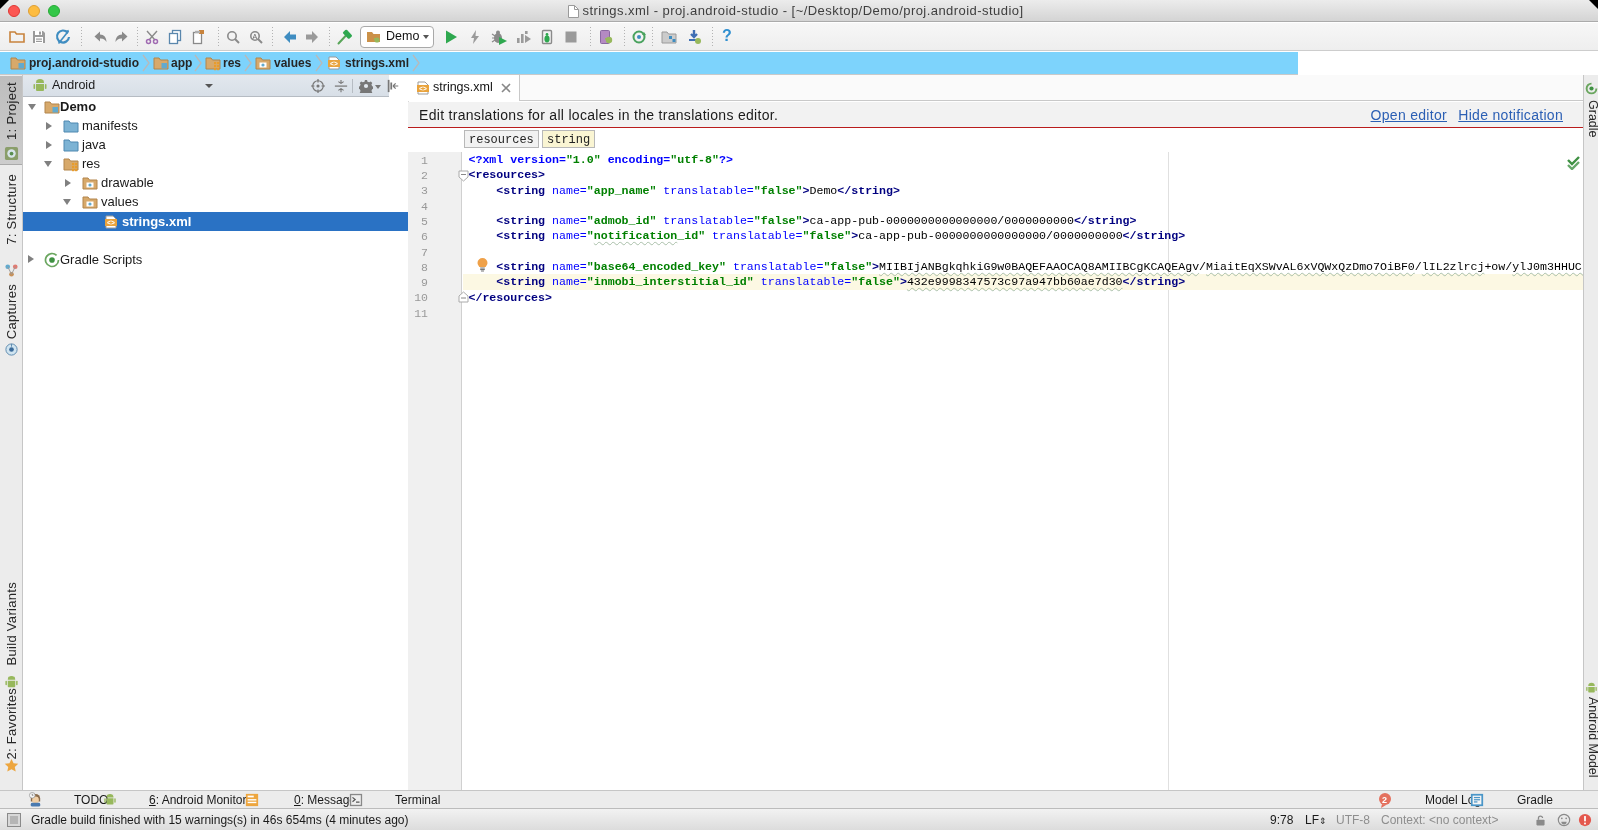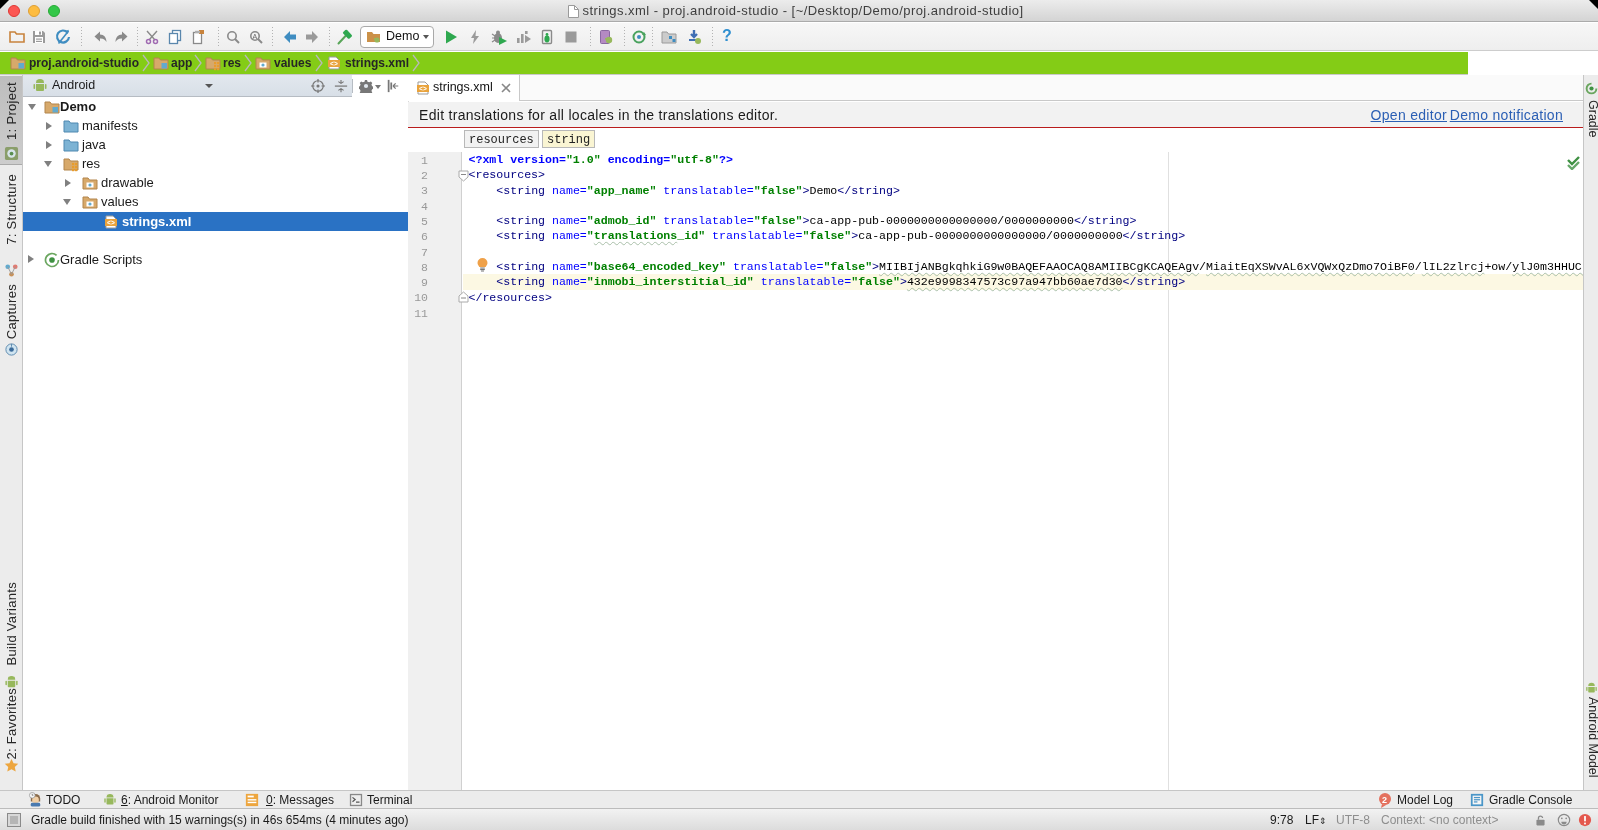--- a/index.html
+++ b/index.html
@@ -16,36 +16,36 @@
 #corner-r { right:0; top:0; width:0; height:0; border-top:9px solid #000; border-left:9px solid transparent; }
 #titledoc { left:567px; top:4px; }
 
 
 #toolbar { left:0; top:23px; width:1598px; height:28px; background:linear-gradient(#f7f7f7,#eeeeee); border-bottom:1px solid #cdcdcd; }
 .tbi { position:absolute; top:6px; width:16px; height:16px; }
 .tbsep { position:absolute; top:4px; height:20px; width:1px;
   background-image:linear-gradient(#b3b3b3 1px, transparent 1px); background-size:1px 3px; }
 
 
-#navbar { left:0; top:52px; width:1468px; height:23px; background:#84cc16; border-bottom:1px solid #c9c9c9; }
+#navbar { left:0; top:52px; width:1298px; height:23px; background:#7dd3fc; border-bottom:1px solid #c9c9c9; }
 .crumb { position:absolute; top:0; height:22px; font-size:12px; font-weight:bold; color:#262626; line-height:22px; }
 .cicon { position:absolute; top:3px; width:16px; height:16px; }
 .chev { position:absolute; top:2px; width:8px; height:18px; }
 
 
 #lstrip { left:0; top:75px; width:23px; height:715px; background:#ececec; border-right:1px solid #c6c6c6; }
 .vlabel-up { position:absolute; writing-mode:vertical-lr; transform:rotate(180deg); font-size:13px; letter-spacing:0.3px; color:#262626; left:4px; }
 #lproj-btn { left:0; top:1px; width:22px; height:89px; background:linear-gradient(#bdbdbd,#cdcdcd); border-bottom:1px solid #aaa; }
 
 
 #rstrip { left:1583px; top:75px; width:15px; height:715px; background:#ececec; border-left:1px solid #c6c6c6; }
 .vlabel-dn { position:absolute; writing-mode:vertical-rl; font-size:12.5px; color:#262626; }
 
 
-#pheader { left:23px; top:75px; width:329px; height:22px; background:linear-gradient(#e2e8ee,#d8dfe7); border-bottom:1px solid #b6bcc3;text-align:right; }
+#pheader { left:23px; top:75px; width:366px; height:22px; background:linear-gradient(#e2e8ee,#d8dfe7); border-bottom:1px solid #b6bcc3;text-align:right; }
 #ptree { left:23px; top:97px; width:385px; height:693px; background:#fff; font-size:13px; color:#1a1a1a; }
 .trow { position:absolute; height:19px; line-height:19px; width:385px; }
 .trow .lbl { position:absolute; top:0; }
 .ticon { position:absolute; top:2px; width:16px; height:16px; }
 .arrow-r { position:absolute; top:5.5px; width:0; height:0; border-left:6.5px solid #808080; border-top:4px solid transparent; border-bottom:4px solid transparent; }
 .arrow-d { position:absolute; top:7px; width:0; height:0; border-top:6.5px solid #808080; border-left:4px solid transparent; border-right:4px solid transparent; }
 #tsel { position:absolute; left:0; top:114.5px; width:385px; height:19px; background:#2a72c4; }
 
 
 #tabbar { left:408px; top:75px; width:1175px; height:26px; background:#fafafa; border-bottom:1px solid #c9c9c9; }
@@ -55,29 +55,29 @@
 #notif .msg { position:absolute; left:11px; top:5px; color:#1a1a1a; }
 .link { color:#2b5fb4; text-decoration:underline; }
 #xcrumbs { left:408px; top:128px; width:1175px; height:24px; background:#fff; }
 .xchip { position:absolute; top:2px; height:18px; line-height:18px; font-size:12px; font-family:"Liberation Mono",monospace; border:1px solid #b8b8b8; background:#f2f2f2; padding:0 4px; color:#222; }
 #editor { left:408px; top:152px; width:1175px; height:638px; background:#fff; overflow:hidden; }
 #gutter { position:absolute; left:0; top:0; width:54px; height:638px; background:#f0f0f0; border-right:1px solid #d0d0d0; }
 .lnum { position:absolute; right:33px; width:40px; text-align:right; font-family:"Liberation Mono",monospace; font-size:11.5px; color:#999; }
 #marginline { position:absolute; left:760px; top:0; width:1px; height:638px; background:#e0e0e0; }
 #hline { position:absolute; left:55px; top:122.4px; width:1120px; height:15.3px; background:#fcf8e3; }
 #code { position:absolute; left:60.5px; top:0; font-family:"Liberation Mono",monospace; font-size:11.6px; line-height:15.3px; white-space:pre; }
-.tag { color:#000080; font-weight:normal;text-align:right; }
+.tag { color:#000080; font-weight:bold;text-align:right; }
 .att { color:#0000ff; }
 .val { color:#008000; font-weight:bold; }
 .sq { text-decoration:underline; text-decoration-style:wavy; text-decoration-color:#a9bfa9; text-decoration-thickness:1px; text-underline-offset:2px; }
 #chk { position:absolute; left:1158px; top:4px; }
 
 
 #toolwin { left:0; top:790px; width:1598px; height:18px; background:#ececec; border-top:1px solid #c6c6c6; font-size:12px; color:#1a1a1a; }
-.twi { position:absolute; top:1px; height:16px; line-height:16px; }
+.twi { position:absolute; top:1px; height:16px; line-height:16px;margin-left:28px; }
 #statusbar { left:0; top:808px; width:1598px; height:22px; background:linear-gradient(#f2f2f2,#dcdcdc); border-top:1px solid #bcbcbc; font-size:12px; color:#1a1a1a; }
 .sbi { position:absolute; top:3px; height:16px; line-height:16px; }
 .gray { color:#8e8e8e; }
 </style>
 </head>
 <body>
 
 <div id="titlebar" class="abs">
   <div id="title">strings.xml - proj.android-studio - [~/Desktop/Demo/proj.android-studio]</div>
   <div class="light abs" style="left:8px;background:#fc5753;border:1px solid #df3834;"></div>
@@ -433,21 +433,21 @@
     <div class="txt">strings.xml</div>
     <svg class="abs" style="left:93px;top:8px" width="10" height="10">
         <path d="M1 1 l8 8 M9 1 L1 9" stroke="#888" stroke-width="1.6"></path>
       </svg>
   </div>
 </div>
 
 <div id="notif" class="abs">
   <div class="msg">Edit translations for all locales in the translations editor.</div>
   <div class="abs" style="right:136px;top:5px;"><span class="link">Open editor</span></div>
-  <div class="abs" style="right:20px;top:5px;"><span class="link">Demo notification</span></div>
+  <div class="abs" style="right:20px;top:5px;"><span class="link">Hide notification</span></div>
 </div>
 
 <div id="xcrumbs" class="abs">
   <div class="xchip" style="left:56px;">resources</div>
   <div class="xchip" style="left:134px;background:#faf5d3;">string</div>
 </div>
 
 <div id="editor" class="abs">
   <div id="marginline"></div>
   <div id="hline"></div>
@@ -476,21 +476,21 @@
       <path d="M6.5 0 a5 5 0 0 1 5 5 c0 2-1.5 2.8-1.8 4 h-6.4 C3 7.8 1.5 7 1.5 5 a5 5 0 0 1 5-5z" fill="#efa149"></path>
       <rect x="4.2" y="9.5" width="4.6" height="1.1" fill="#777"></rect>
       <rect x="4.2" y="11" width="4.6" height="1.1" fill="#777"></rect>
       <rect x="5" y="12.5" width="3" height="1" fill="#777"></rect>
     </svg>
   <div id="code"><span class="att" style="font-weight:bold">&lt;?xml version=</span><span class="val">"1.0"</span><span class="att" style="font-weight:bold"> encoding=</span><span class="val">"utf-8"</span><span class="att" style="font-weight:bold">?&gt;</span>
 <span class="tag">&lt;resources&gt;</span>
     <span class="tag">&lt;string</span> <span class="att">name=</span><span class="val">"app_name"</span> <span class="att">translatable=</span><span class="val">"false"</span><span class="tag">&gt;</span>Demo<span class="tag">&lt;/string&gt;</span>
 
     <span class="tag">&lt;string</span> <span class="att">name=</span><span class="val">"admob_id"</span> <span class="att">translatable=</span><span class="val">"false"</span><span class="tag">&gt;</span>ca-app-pub-0000000000000000/0000000000<span class="tag">&lt;/string&gt;</span>
-    <span class="tag">&lt;string</span> <span class="att">name=</span><span class="val">"<span class="sq">translations</span>_id"</span> <span class="att">translatable=</span><span class="val">"false"</span><span class="tag">&gt;</span>ca-app-pub-0000000000000000/0000000000<span class="tag">&lt;/string&gt;</span>
+    <span class="tag">&lt;string</span> <span class="att">name=</span><span class="val">"<span class="sq">notification</span>_id"</span> <span class="att">translatable=</span><span class="val">"false"</span><span class="tag">&gt;</span>ca-app-pub-0000000000000000/0000000000<span class="tag">&lt;/string&gt;</span>
 
     <span class="tag">&lt;string</span> <span class="att">name=</span><span class="val">"base64_encoded_key"</span> <span class="att">translatable=</span><span class="val">"false"</span><span class="tag">&gt;</span><span class="sq">MIIBIjANBgkqhkiG9w0BAQEFAAOCAQ8AMIIBCgKCAQEAgv</span>/<span class="sq">MiaitEqXSWvAL6xVQWxQzDmo7OiBF0</span>/<span class="sq">lIL2zlrcj</span>+ow/<span class="sq">ylJ0m3HHUCrFs</span>
     <span class="tag">&lt;string</span> <span class="att">name=</span><span class="val">"inmobi_interstitial_id"</span> <span class="att">translatable=</span><span class="val">"false"</span><span class="tag">&gt;</span><span class="sq">432e9998347573c97a947bb60ae7d30</span><span class="tag">&lt;/string&gt;</span>
 <span class="tag">&lt;/resources&gt;</span></div>
   <svg id="chk" width="16" height="14" viewBox="0 0 16 14">
       <path d="M2 4 l4 4 7-7" stroke="#3f9143" stroke-width="2.4" fill="none"></path>
       <path d="M2 9 l4 4 7-7" stroke="#3f9143" stroke-width="2.4" fill="none" opacity="0.8"></path>
     </svg>
 </div>
 

